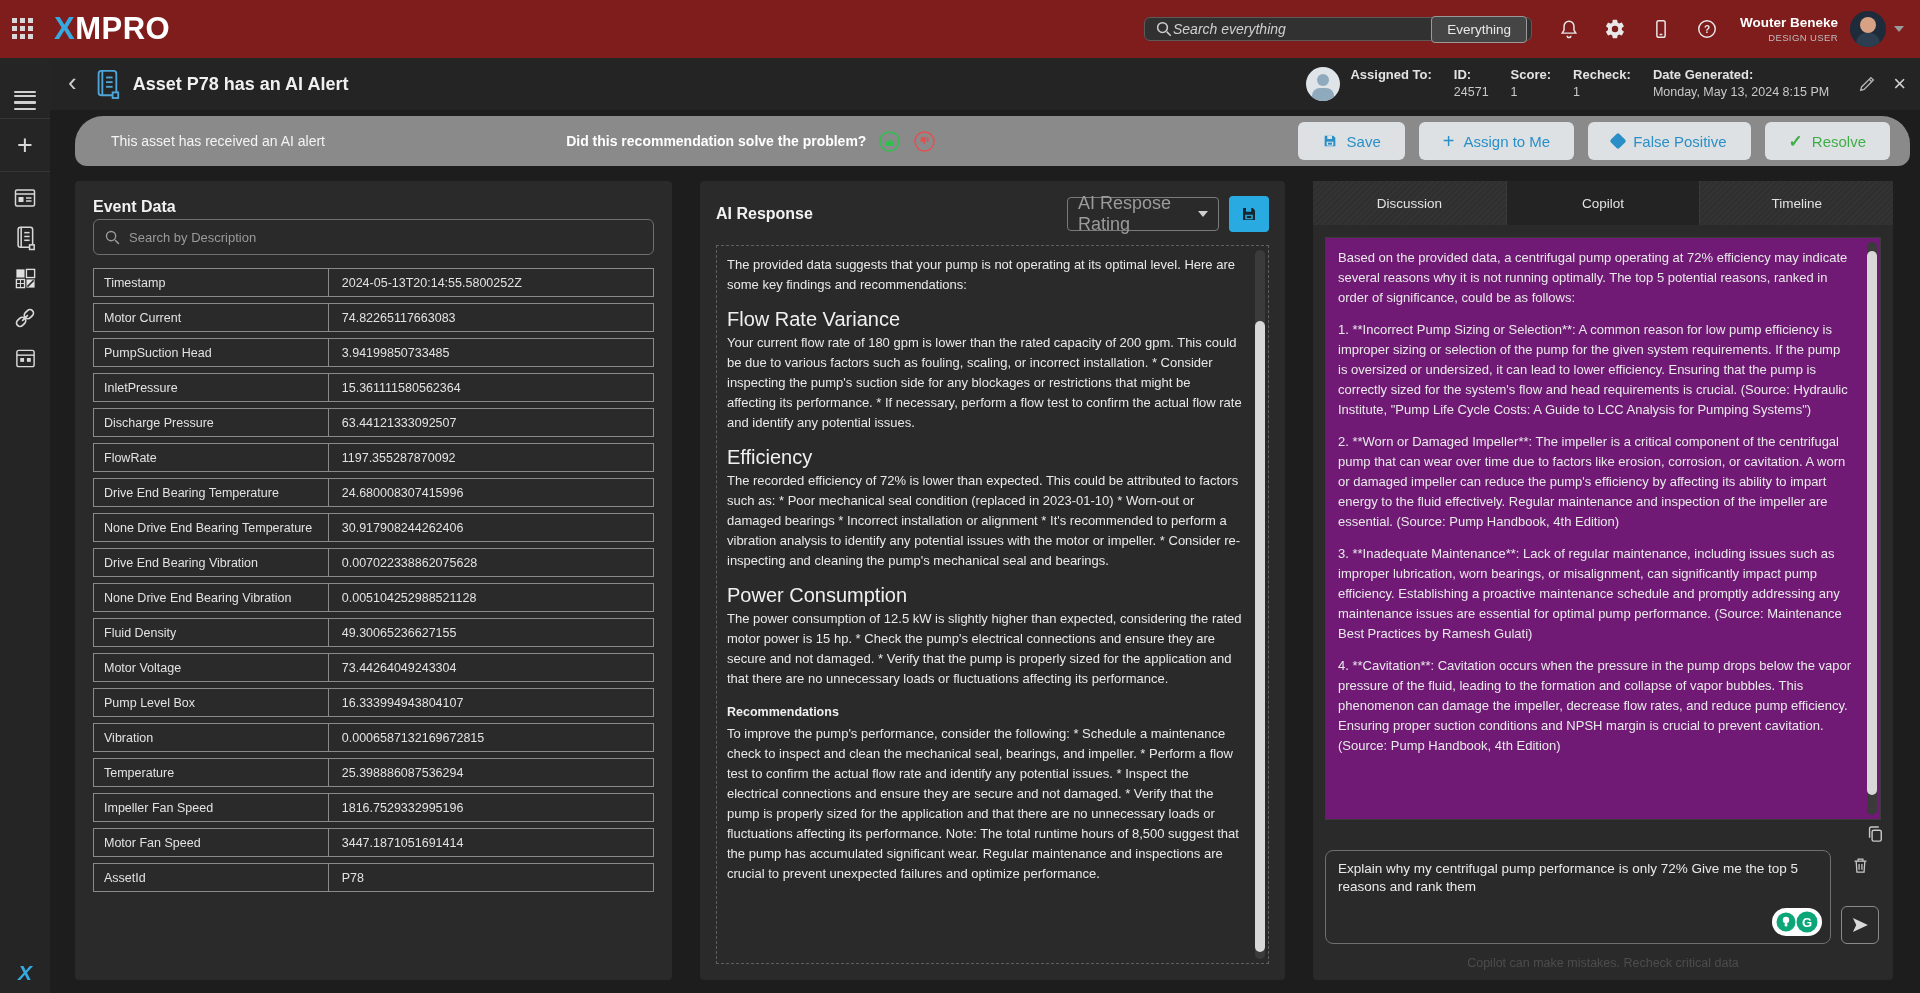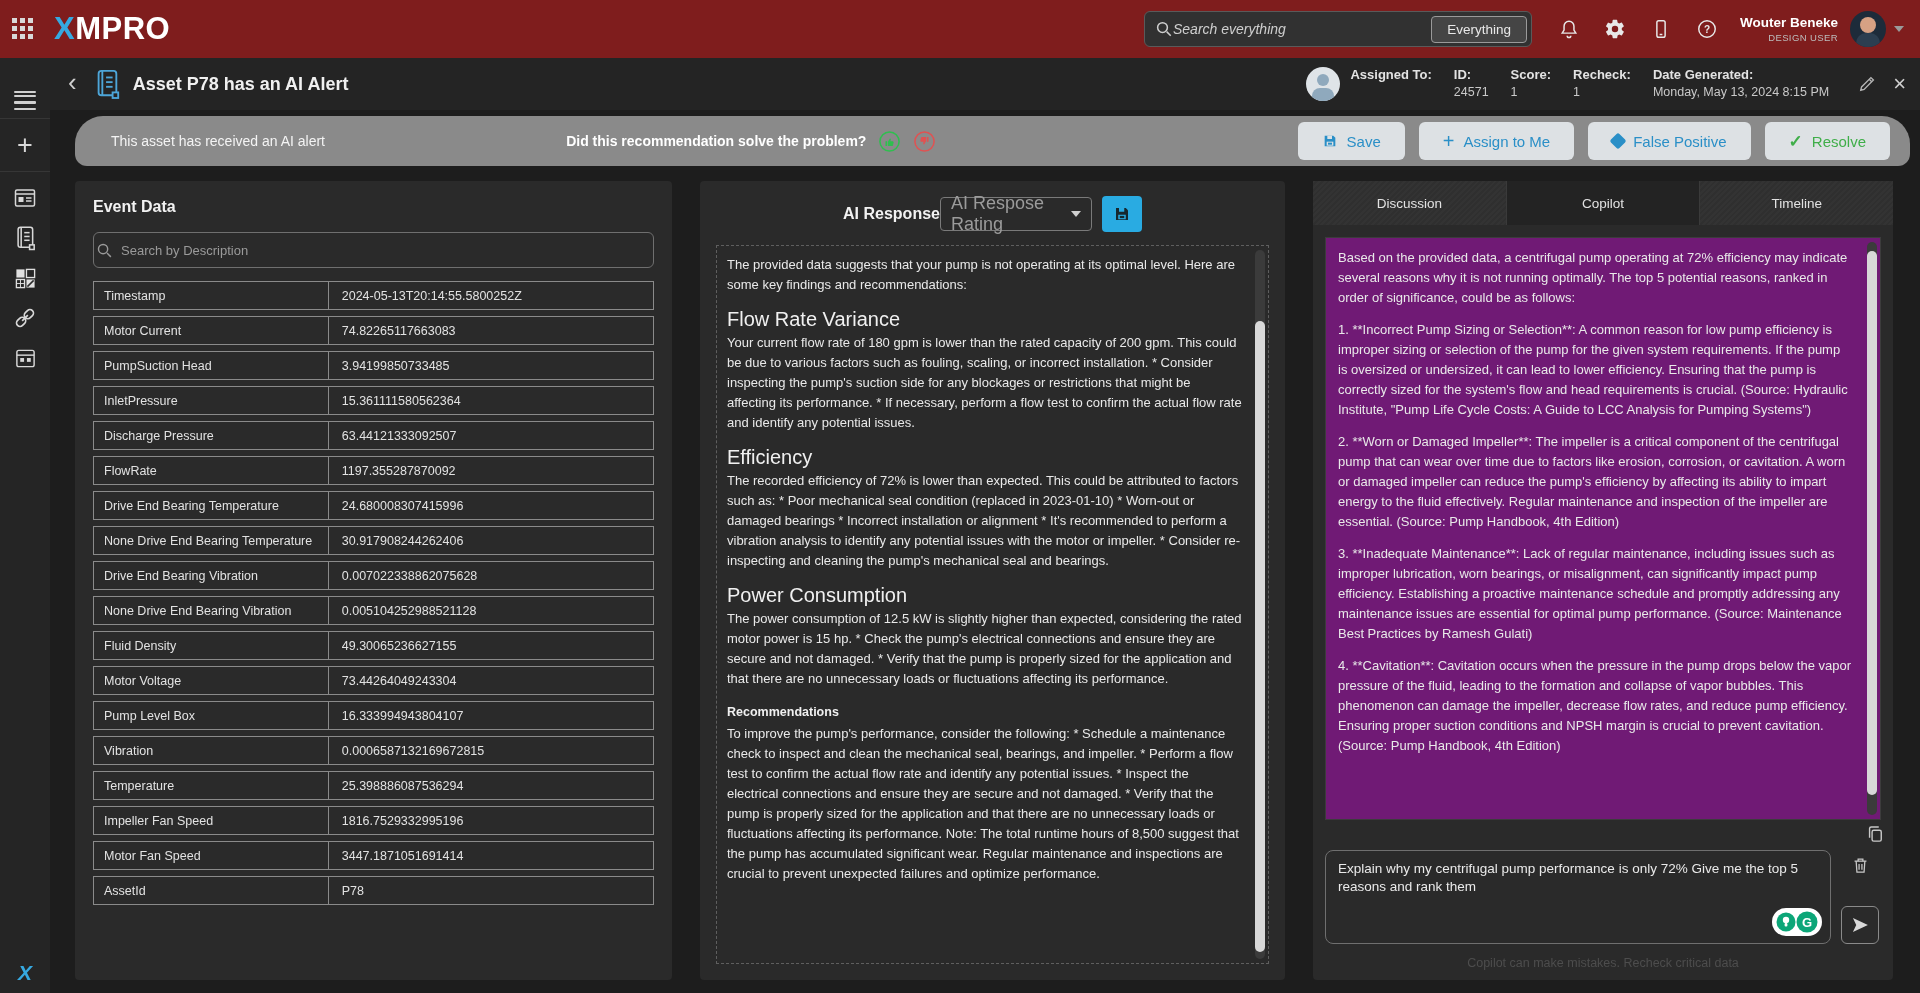--- a/index.html
+++ b/index.html
@@ -9,21 +9,21 @@
     font-family:"Liberation Sans", sans-serif; font-size:13px;
   }
   svg { display:block; }
 
   
   .topbar { height:58px; background:#7f1d1d; display:flex; align-items:center; padding:0 16px 0 12px; }
   .apps-grid { width:22px; height:22px; display:grid; grid-template-columns:repeat(3,5px); grid-template-rows:repeat(3,5px); gap:3px; cursor:pointer; }
   .apps-grid span { background:#d9d9d9; width:5px; height:5px; }
   .logo { margin-left:20px; font-size:31px; font-weight:800; letter-spacing:.5px; color:#fff; }
   .logo .x { color:#36a9e1; }
-  .search-box { margin-left:auto; width:388px; height:36px; background:#313131; border:1px solid #5a5a5a; border-radius:6px; display:flex; align-items:center; padding:0 4px 0 10px; }
+  .search-box { margin-left:auto; width:388px; height:24px; background:#313131; border:1px solid #5a5a5a; border-radius:6px; display:flex; align-items:center; padding:0 4px 0 10px; }
   .search-box input { flex:1; background:transparent; border:none; outline:none; color:#ddd; font-style:italic; font-size:14px; font-family:"Liberation Sans",sans-serif; }
   .search-box input::placeholder { color:#cfcfcf; }
   .scope-chip { background:#454545; border:1px solid #9a9a9a; border-radius:4px; padding:5px 15px; font-size:13.5px; color:#e8e8e8; cursor:pointer; white-space:nowrap; }
   .top-icons { display:flex; align-items:center; gap:24px; margin:0 22px 0 26px; }
   .top-icons .tico { cursor:pointer; }
   .user-block { text-align:right; margin-right:12px; line-height:1.25; cursor:pointer; }
   .user-name { font-size:13.5px; font-weight:700; color:#fff; }
   .user-role { font-size:9.5px; color:#bdbdbd; letter-spacing:.4px; }
   .avatar { width:36px; height:36px; border-radius:50%; overflow:hidden; background:#1d2b3a; position:relative; cursor:pointer; }
   .avatar .head { position:absolute; left:10px; top:6px; width:16px; height:16px; border-radius:50%; background:#d7a184; }
@@ -71,30 +71,30 @@
   .btn.resolve { color:#3fae49; }
   .check-glyph { font-size:17px; font-weight:700; color:#3fae49; line-height:1; }
 
   
   .content { flex:1; display:flex; gap:28px; padding:15px 27px 13px 25px; min-height:0; }
   .panel { background:#2a2a2a; border-radius:4px; height:100%; }
 
   
   .event-panel { width:597px; padding:17px 18px; display:flex; flex-direction:column; }
   .panel-title { font-size:16px; font-weight:700; color:#f2f2f2; }
-  .search-field { margin-top:16px; height:36px; border:1px solid #6f6f6f; border-radius:6px; display:flex; align-items:center; padding:0 2px; gap:8px; }
+  .search-field { margin-top:3px; height:36px; border:1px solid #6f6f6f; border-radius:6px; display:flex; align-items:center; padding:0 10px; gap:8px; }
   .search-field input { flex:1; background:transparent; border:none; outline:none; color:#ddd; font-size:13px; font-family:"Liberation Sans",sans-serif; }
   .search-field input::placeholder { color:#9a9a9a; }
   .etable { margin-top:13px; }
   .erow { display:flex; align-items:stretch; border:1px solid #8a8a8a; height:29px; margin-bottom:6px; font-size:12.5px; color:#e2e2e2; }
   .cell-label { width:42%; border-right:1px solid #8a8a8a; display:flex; align-items:center; padding-left:10px; }
   .cell-value { flex:1; display:flex; align-items:center; padding-left:13px; }
 
   
-  .ai-panel { width:585px; padding:15px 16px 16px; display:flex; flex-direction:column;align-items:center; }
+  .ai-panel { width:585px; padding:15px 16px 16px; display:flex; flex-direction:column; }
   .ai-header { display:flex; align-items:center; }
   .ai-header .panel-title { flex:1; }
   .rating-select { width:152px; height:34px; border:1px solid #7a7a7a; border-radius:4px; display:flex; align-items:center; justify-content:space-between; padding:0 10px; color:#9b9b9b; font-size:18px; cursor:pointer; }
   .rating-select .caret { border-top-color:#cfcfcf; margin-left:0; }
   .ai-save-btn { width:40px; height:36px; background:#29abe2; border:none; border-radius:4px; margin-left:10px; display:flex; align-items:center; justify-content:center; cursor:pointer; }
   .ai-content { flex:1; margin-top:13px; border:1px dashed #5f5f5f; position:relative; overflow:hidden; padding:9px 26px 9px 10px; font-size:13px; line-height:20px; color:#e9e9e9; min-height:0; }
   .ai-h { font-size:20px; font-weight:400; color:#f0f0f0; margin:14px 0 4px; }
   .ai-h.sm { font-size:12.5px; font-weight:700; margin:13px 0 2px; }
   .vtrack { position:absolute; right:3px; top:4px; bottom:4px; width:10px; background:#3b3b3b; border-radius:5px; }
   .vthumb { position:absolute; left:0; width:10px; background:#d8d8d8; border-radius:5px; cursor:pointer; }

